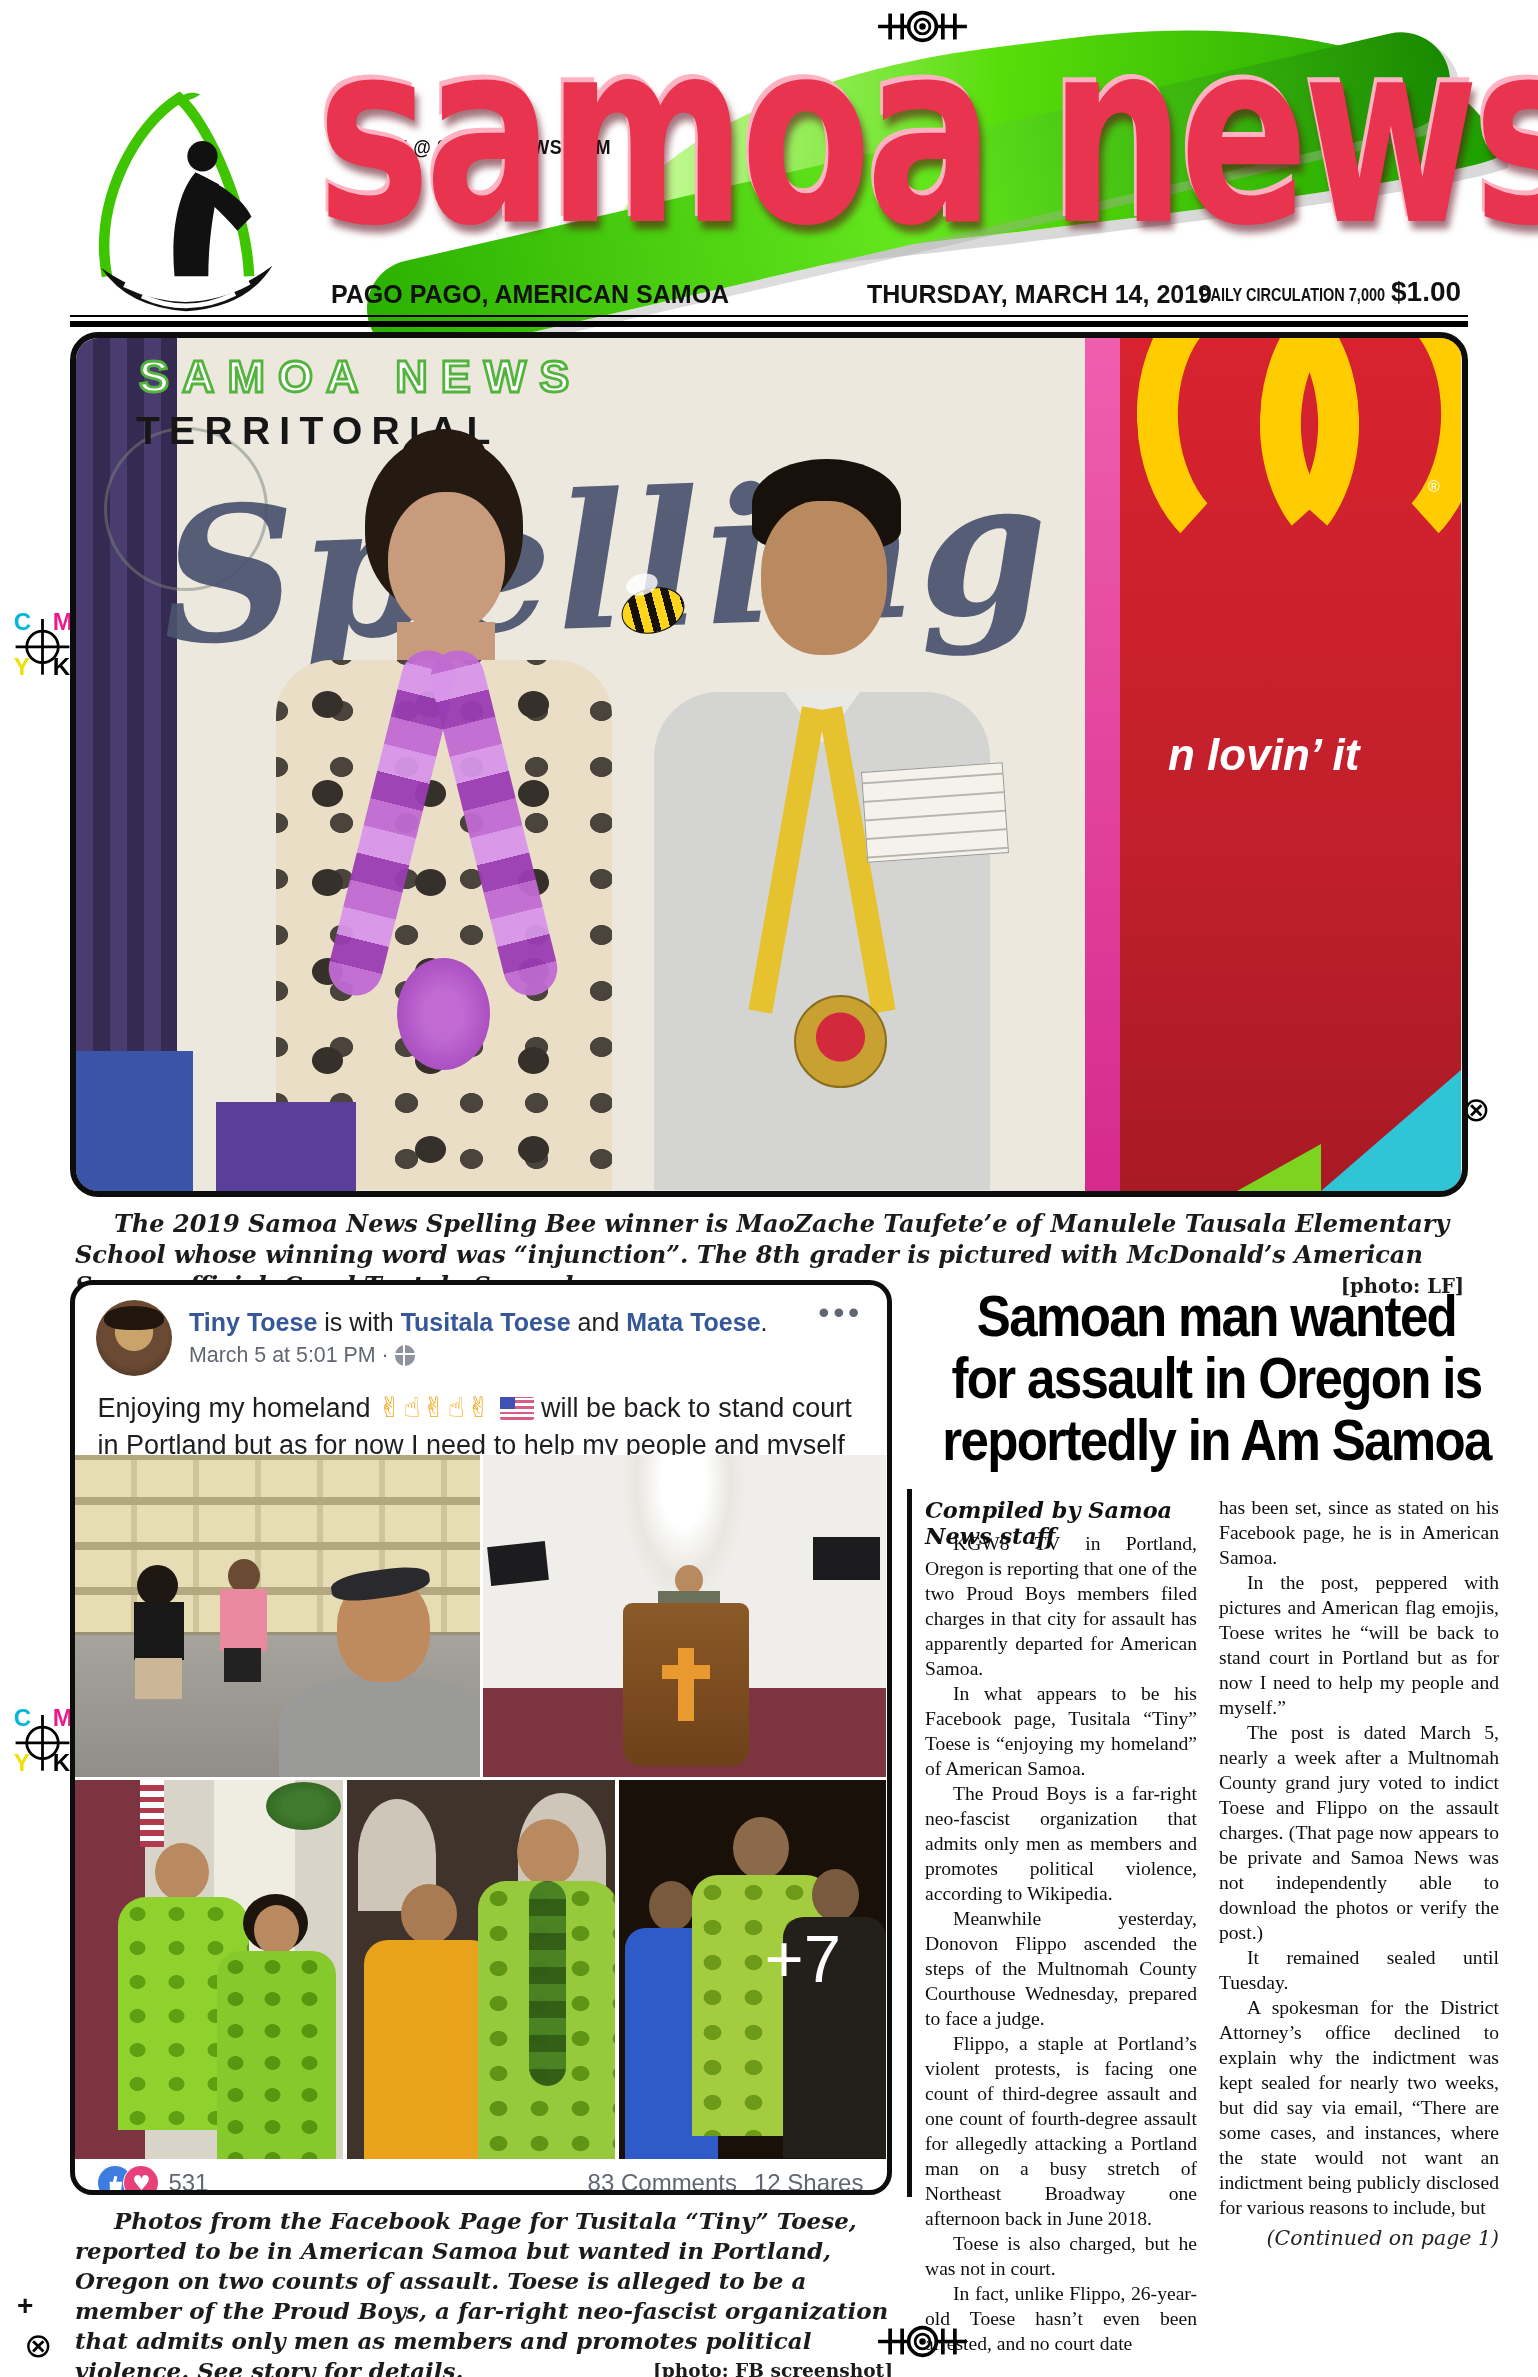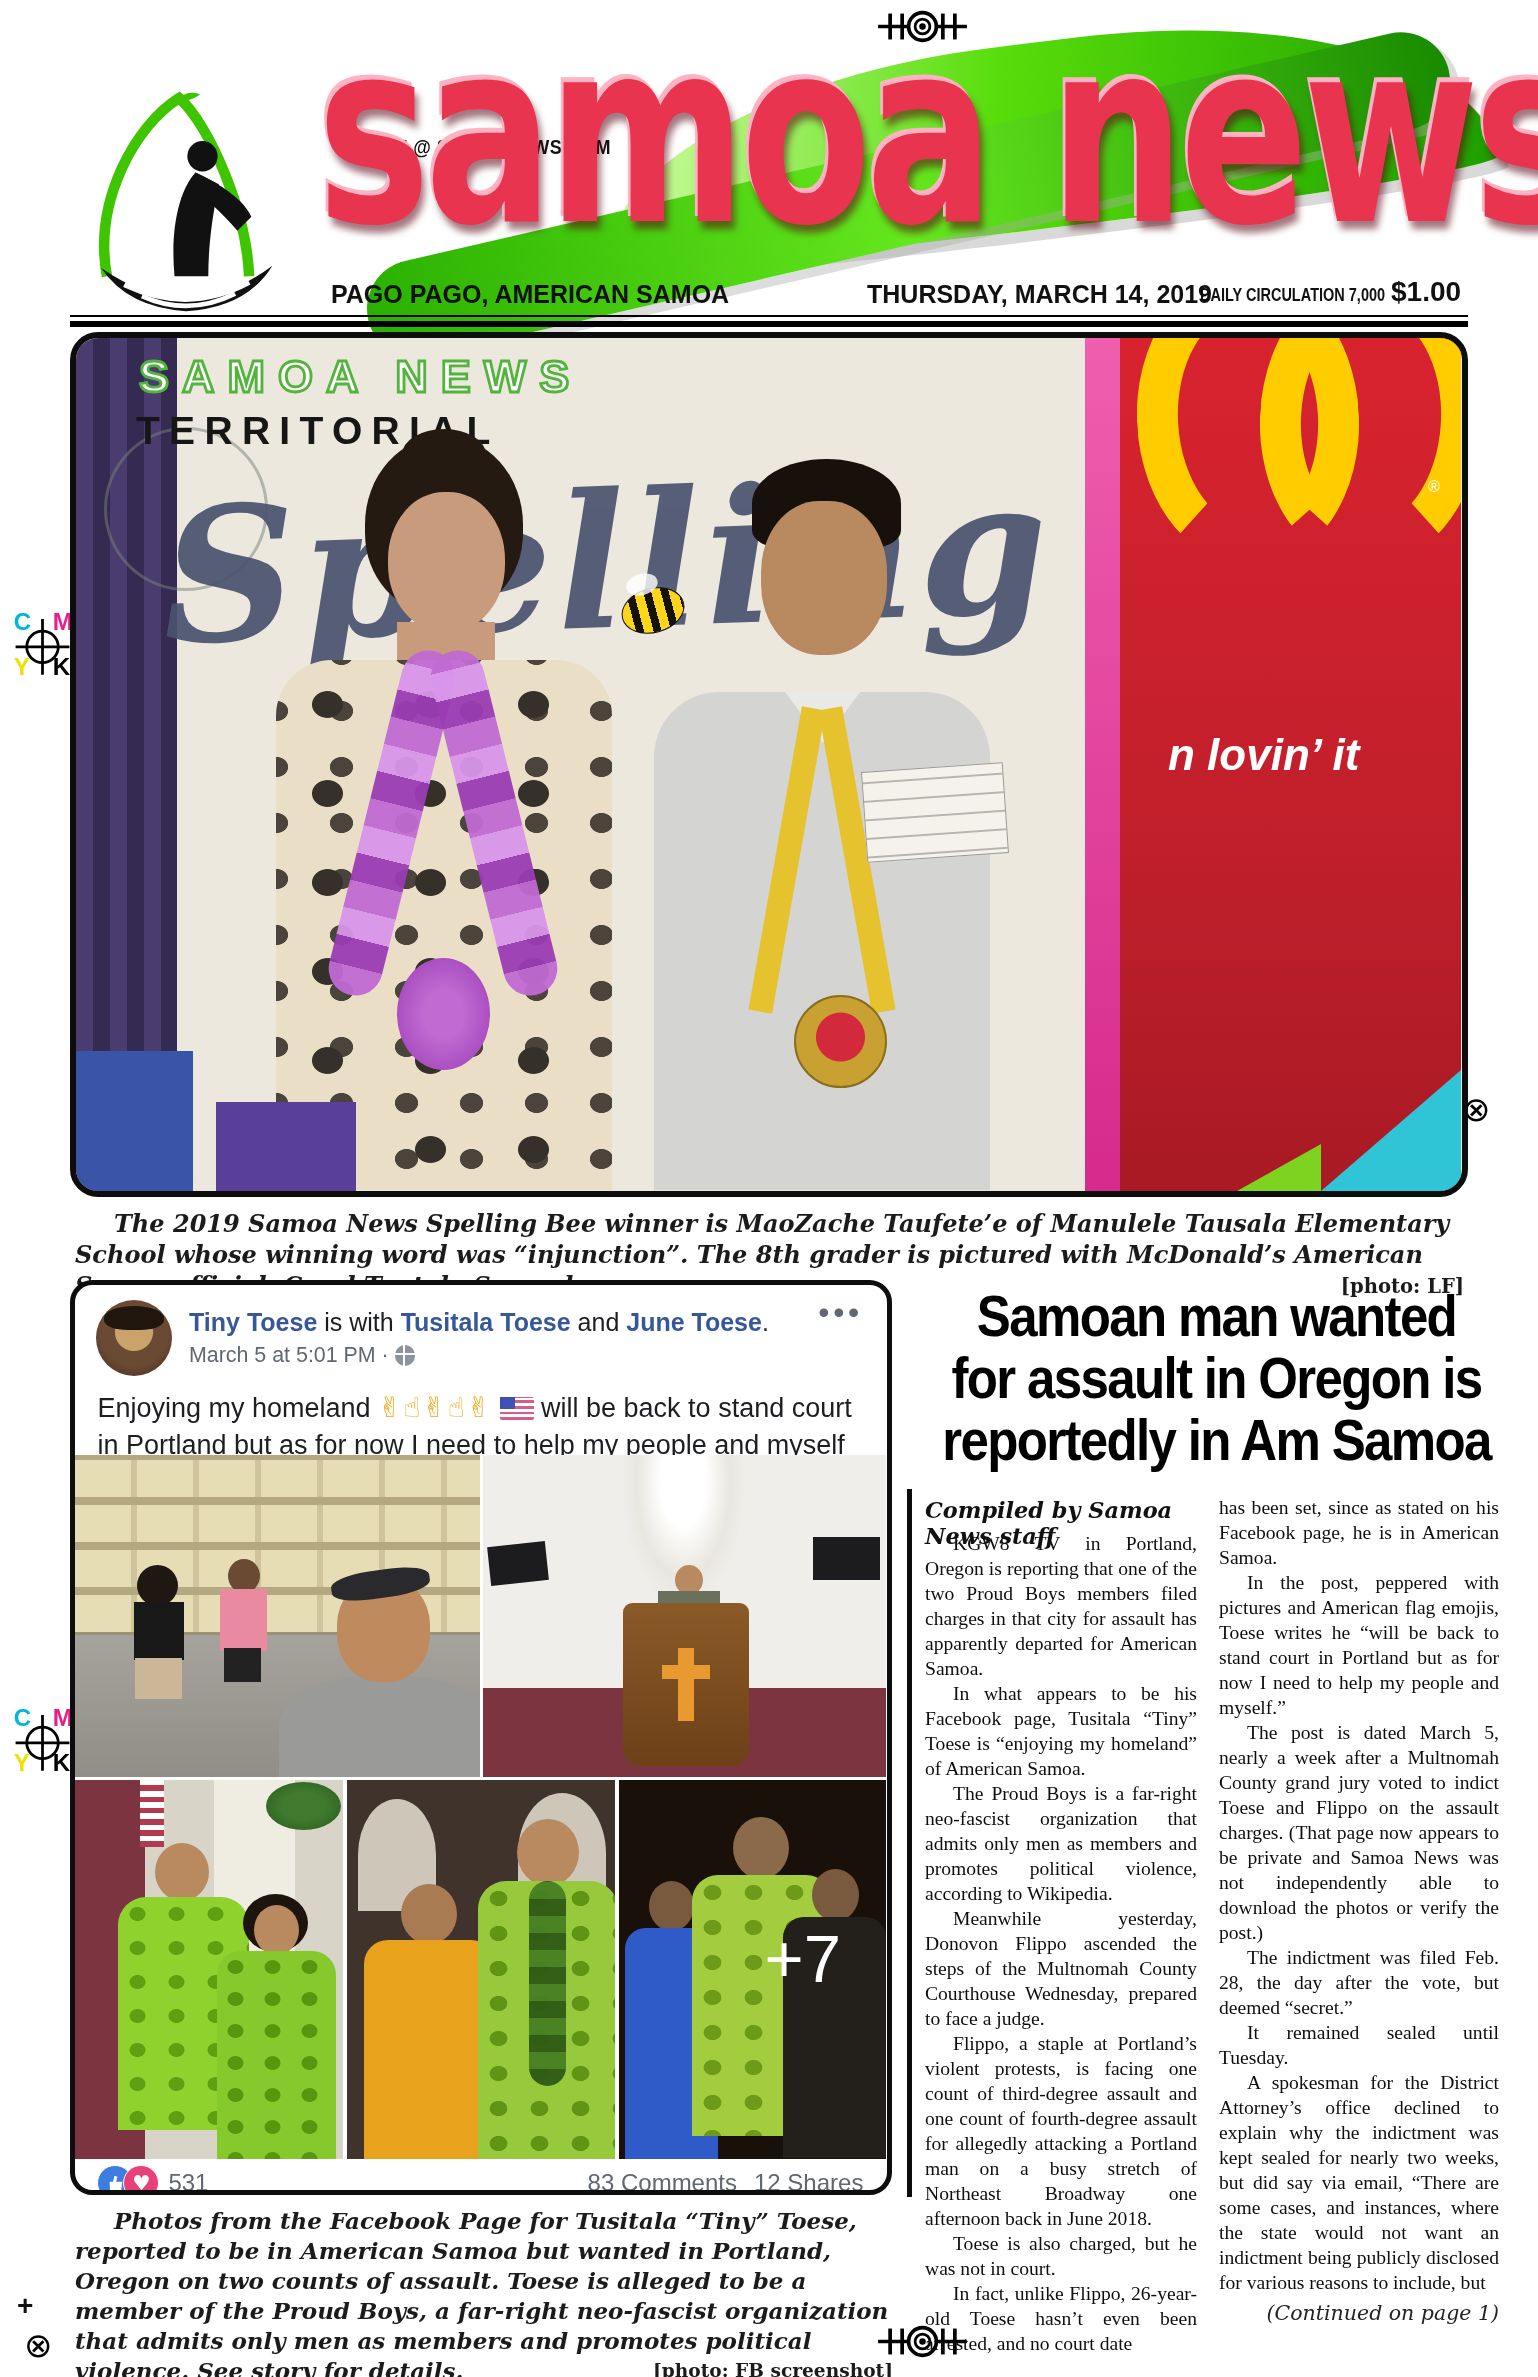--- a/index.html
+++ b/index.html
@@ -359,21 +359,21 @@
 </div>
 
 <div class="abs" id="lead-caption">
   <span>The 2019 Samoa News Spelling Bee winner is MaoZache Taufete’e of Manulele Tausala Elementary School whose winning word was “injunction”. The 8th grader is pictured with McDonald’s American Samoa official, Carol Tautolo Samuelu.</span>
   <span id="lead-credit">[photo: LF]</span>
 </div>
 
 <div class="abs" id="fb-card">
   <div id="fb-avatar"></div>
   <div id="fb-head">
-    <span class="fb-blue">Tiny Toese</span><span class="fb-dark"> is with </span><span class="fb-blue">Tusitala Toese</span><span class="fb-dark"> and </span><span class="fb-blue">June Toese</span><span class="fb-dark">.</span>
+    <span class="fb-blue">Tiny Toese</span><span class="fb-dark"> is with </span><span class="fb-blue">Tusitala Toese</span><span class="fb-dark"> and </span><span class="fb-blue">Mata Toese</span><span class="fb-dark">.</span>
   </div>
   <div id="fb-time"><span>March 5 at 5:01 PM · </span><span class="globe"></span></div>
   <div id="fb-menu">•••</div>
   <div id="fb-text">
     <span>Enjoying my homeland </span><span class="hands">✌☝✌☝✌</span> <span class="us-flag"></span><span> will be back to stand court in Portland but as for now I need to help my people and myself </span><span class="hands">☝✌☝✌☝</span><br>
     <span class="us-flag"></span>
   </div>
   <div id="fb-grid">
     <div class="gph" id="ph1">
       <div id="ph1-building"></div>
@@ -475,18 +475,17 @@
   <p>The Proud Boys is a far-right neo-fascist organization that admits only men as members and promotes political violence, according to Wikipedia.</p>
   <p>Meanwhile yesterday, Donovon Flippo ascended the steps of the Multnomah County Courthouse Wednesday, prepared to face a judge.</p>
   <p>Flippo, a staple at Portland’s violent protests, is facing one count of third-degree assault and one count of fourth-degree assault for allegedly attacking a Portland man on a busy stretch of Northeast Broadway one afternoon back in June 2018.</p>
   <p>Toese is also charged, but he was not in court.</p>
   <p>In fact, unlike Flippo, 26-year-old Toese hasn’t even been arrested, and no court date</p>
 </div>
 <div class="artcol" id="art-col2">
   <p class="noindent">has been set, since as stated on his Facebook page, he is in American Samoa.</p>
   <p>In the post, peppered with pictures and American flag emojis, Toese writes he “will be back to stand court in Portland but as for now I need to help my people and myself.”</p>
   <p>The post is dated March 5, nearly a week after a Multnomah County grand jury voted to indict Toese and Flippo on the assault charges. (That page now appears to be private and Samoa News was not independently able to download the photos or verify the post.)</p>
-  <p>The indictment was filed Feb. 28, the day after the vote, but deemed “secret.”</p>
   <p>It remained sealed until Tuesday.</p>
   <p>A spokesman for the District Attorney’s office declined to explain why the indictment was kept sealed for nearly two weeks, but did say via email, “There are some cases, and instances, where the state would not want an indictment being publicly disclosed for various reasons to include, but</p>
   <div id="continued">(Continued on page 1)</div>
 </div>
 
 
 </body></html>

